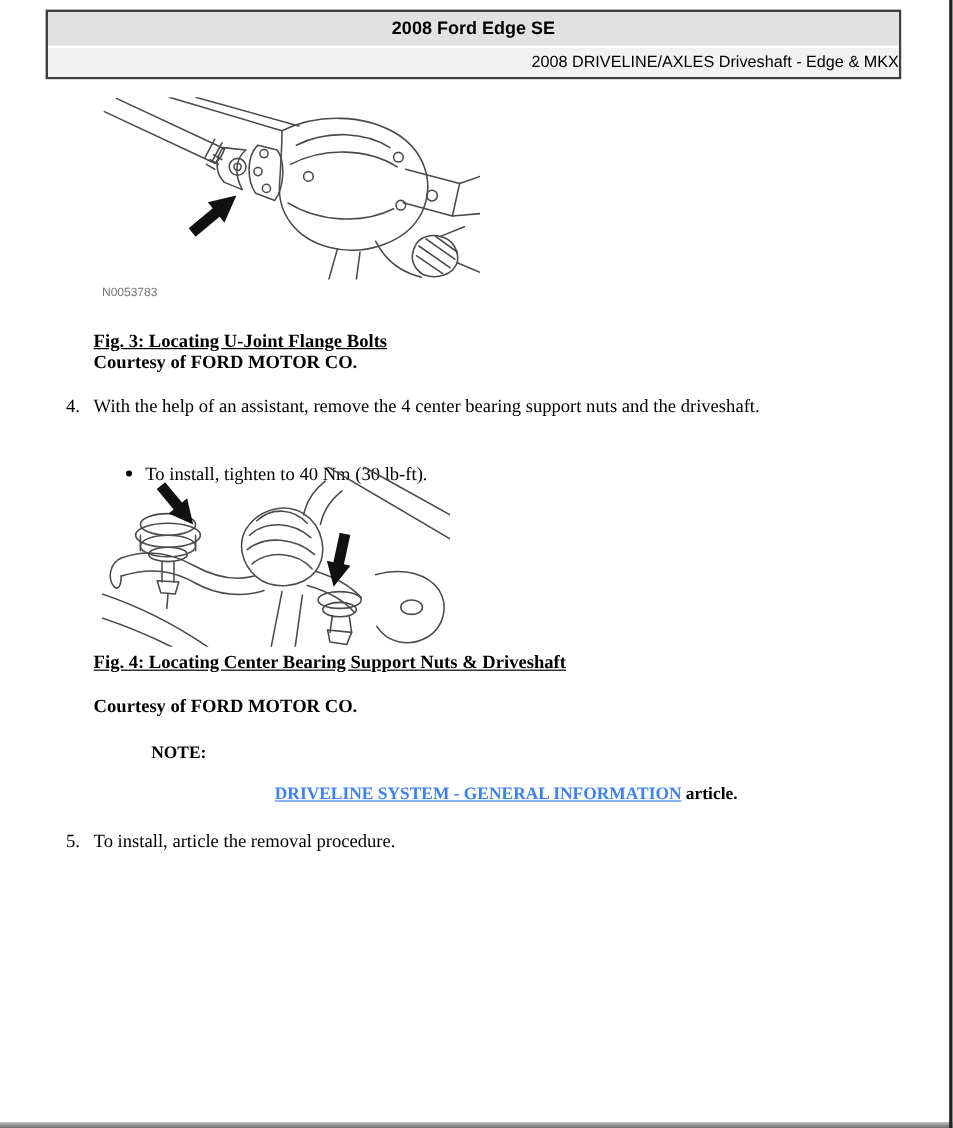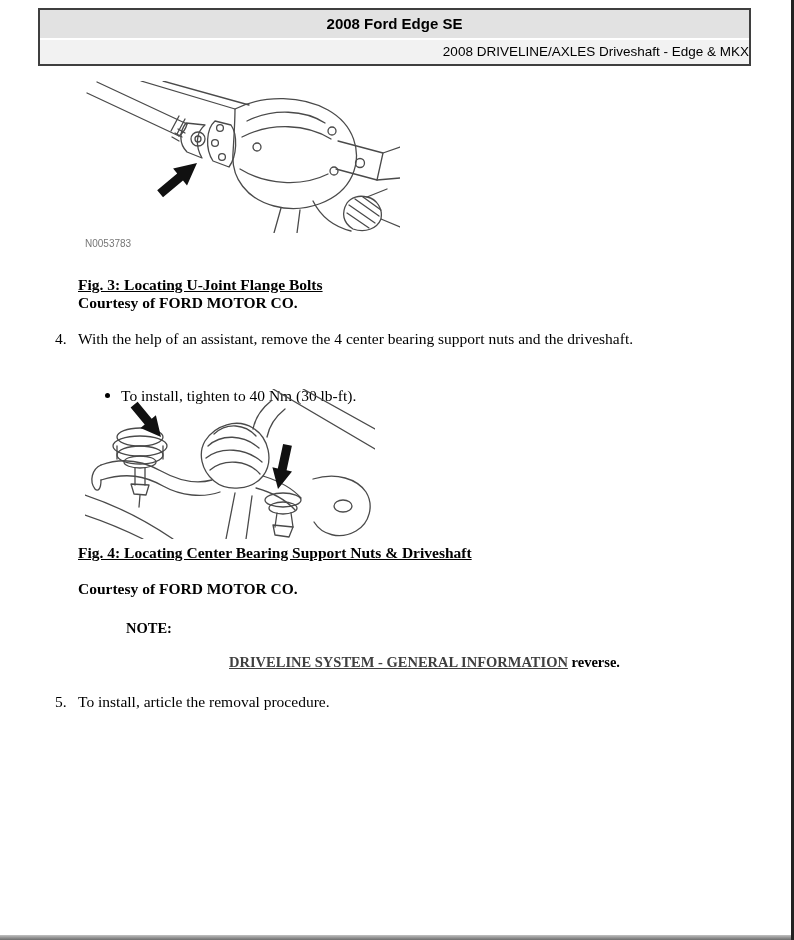--- a/index.html
+++ b/index.html
@@ -41,21 +41,21 @@
   .step .num { width:23px; flex:0 0 23px; }
   .step4 { top:330px; } .step5 { top:693px; }
   .bullet-row { position:absolute; left:105px; top:357px; display:flex; align-items:baseline; font-size:15.5px;margin-top:30px; }
   .bullet-dot { width:5px; height:5px; border-radius:50%; background:#000; margin-right:11px; position:relative; top:-3px; flex:0 0 5px; }
 
   
   .note { position:absolute; left:82px; top:620px; display:flex;
     font-family:Liberation Serif, serif; font-weight:bold; font-size:14.5px; line-height:1.18;margin-left:44px; }
   .note .note-label { width:103px; flex:0 0 103px; }
   .note .note-body { width:545px; }
-  .note .note-link { text-decoration:underline; color:#404040; cursor:pointer; }
+  .note .note-link { text-decoration:underline; color:#3b82f6; cursor:pointer; }
 
   svg .ink { stroke:#4a4a4a; stroke-width:1.3; fill:none; stroke-linecap:round; stroke-linejoin:round; }
 </style>
 </head>
 <body>
 
 <div class="page">
 
   <div class="header">
     <div class="row1">2008 Ford Edge SE</div>
@@ -153,21 +153,21 @@
   <div class="caption cap2">
     <span class="underlined">Fig. 4: Locating Center Bearing Support Nuts &amp; Driveshaft</span>
   </div>
   <div class="courtesy court2">Courtesy of FORD MOTOR CO.</div>
 
   <div class="note">
     <span class="note-label">NOTE:</span>
     <span class="note-body">
       <br>
       <br>
-      <span class="note-link">DRIVELINE SYSTEM - GENERAL INFORMATION</span><span> reverse.</span>
+      <span class="note-link">DRIVELINE SYSTEM - GENERAL INFORMATION</span><span> article.</span>
     </span>
   </div>
 
   <div class="step step5">
     <span class="num">5.</span>
     <span class="txt">To install, article the removal procedure.</span>
   </div>
 
   <div class="edge-bottom"></div>
   <div class="edge-right"></div>

